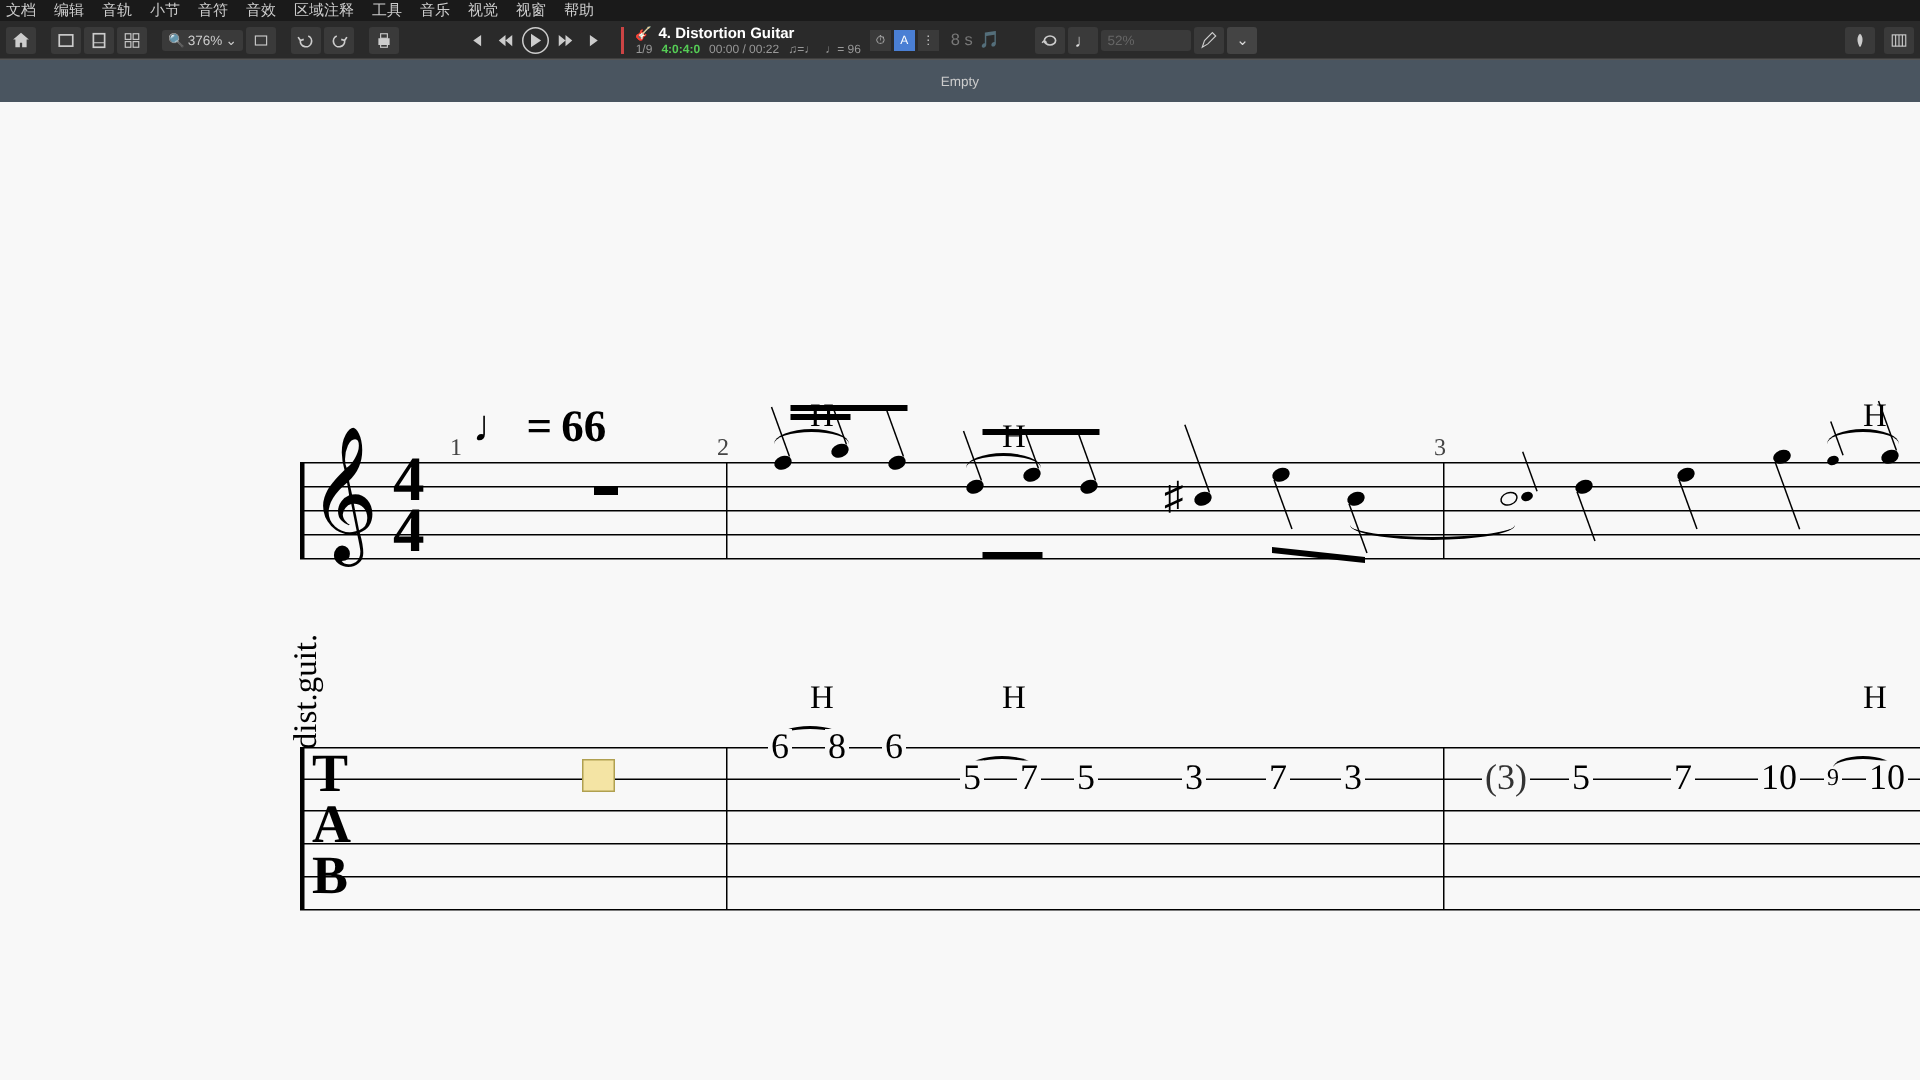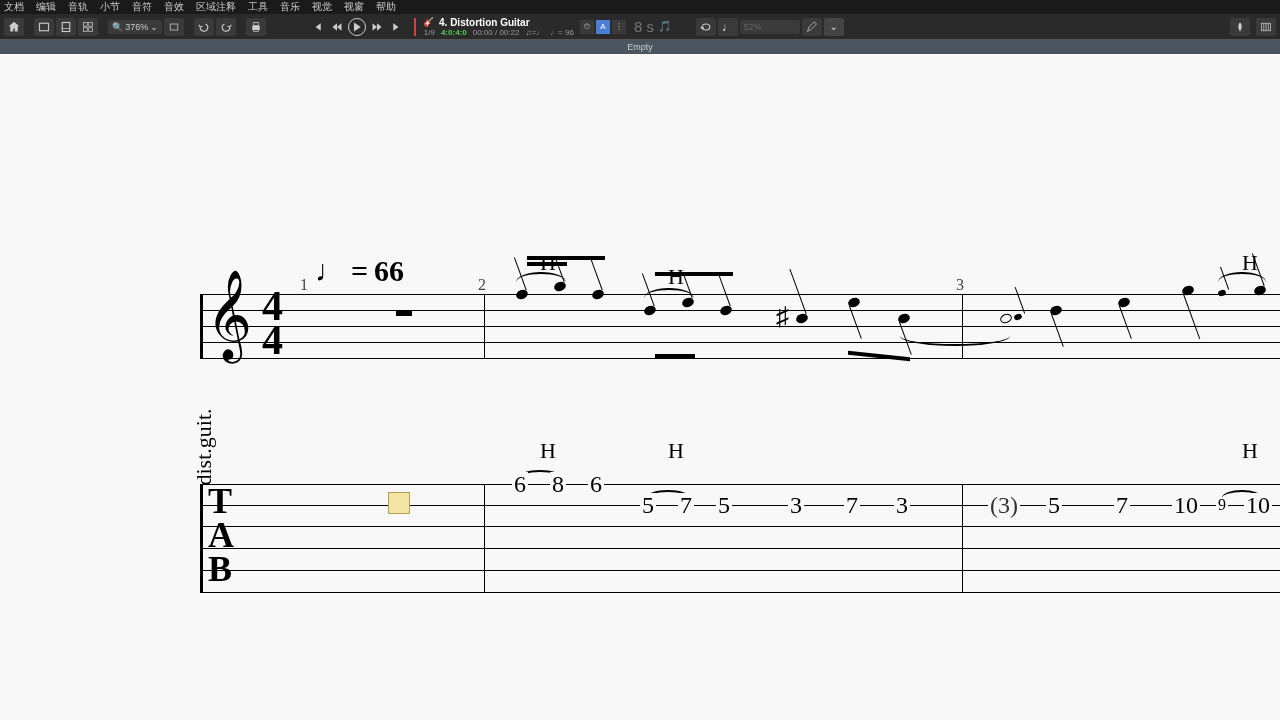--- a/index.html
+++ b/index.html
@@ -26,21 +26,21 @@
   .track-meta { display: flex; gap: 6px; font-size: 8px; color: #999; align-items: flex-end; }
   .track-meta .grn { color: #5c5; font-weight: bold; }
   
   .track-icons { display: flex; gap: 2px; margin-left: 4px; }
   .track-icons .ti { width: 14px; height: 14px; background: #3a3a3a; font-size: 8px; color: #ccc; display: flex; align-items: center; justify-content: center; }
   .track-icons .ti.hl { background: #4a7fd4; color: #fff; }
   
   .right-tools { margin-left: auto; display: flex; gap: 6px; align-items: center; }
   
   
-  .emptybar { background: #4a5560; height: 14px; display: flex; align-items: center; justify-content: center; color: #ccc; font-size: 9px; }
+  .emptybar { background: #4a5560; height: 28px; display: flex; align-items: center; justify-content: center; color: #ccc; font-size: 9px; }
   
   
   .score-area { background: #f8f8f8; height: calc(720px - 54px); position: relative; overflow: hidden; }
   
   .instr-label { position: absolute; left: 165px; top: 380px; transform: rotate(-90deg); transform-origin: center; font-family: 'Times New Roman', serif; font-size: 22px; color: #000; }
   
   .staff-container { position: absolute; left: 200px; top: 240px; width: 1080px; }
   
   
   .staff { position: relative; height: 100px; }
@@ -202,21 +202,21 @@
       <span>00:00 / 00:22</span>
       <span>♫=♩</span>
       <span>♩= 96</span>
     </div>
   </div>
   <div class="track-icons">
     <div class="ti">⏱</div>
     <div class="ti hl">A</div>
     <div class="ti">⋮</div>
   </div>
-  <span style="color:#777;font-size:15px;margin-left:6px">8 s</span>
+  <span style="color:#777;font-size:11px;margin-left:6px">8 s</span>
   <span style="color:#777;font-size:11px;margin-left:2px">🎵</span>
 
   <div class="sep" style="width:20px"></div>
   <div class="tbtn">
       <svg viewBox="0 0 16 16">
         <path d="M3 8 A5 4 0 1 1 13 8 A5 4 0 1 1 3 8 M3 8 l-2 2 M3 8 l2 2" fill="none" stroke="#ccc" stroke-width="1.5"></path>
       </svg>
     </div>
   <div class="tbtn" style="font-size:12px">♩</div>
   <div class="zoom-box" style="width:60px;color:#666">52%</div>

